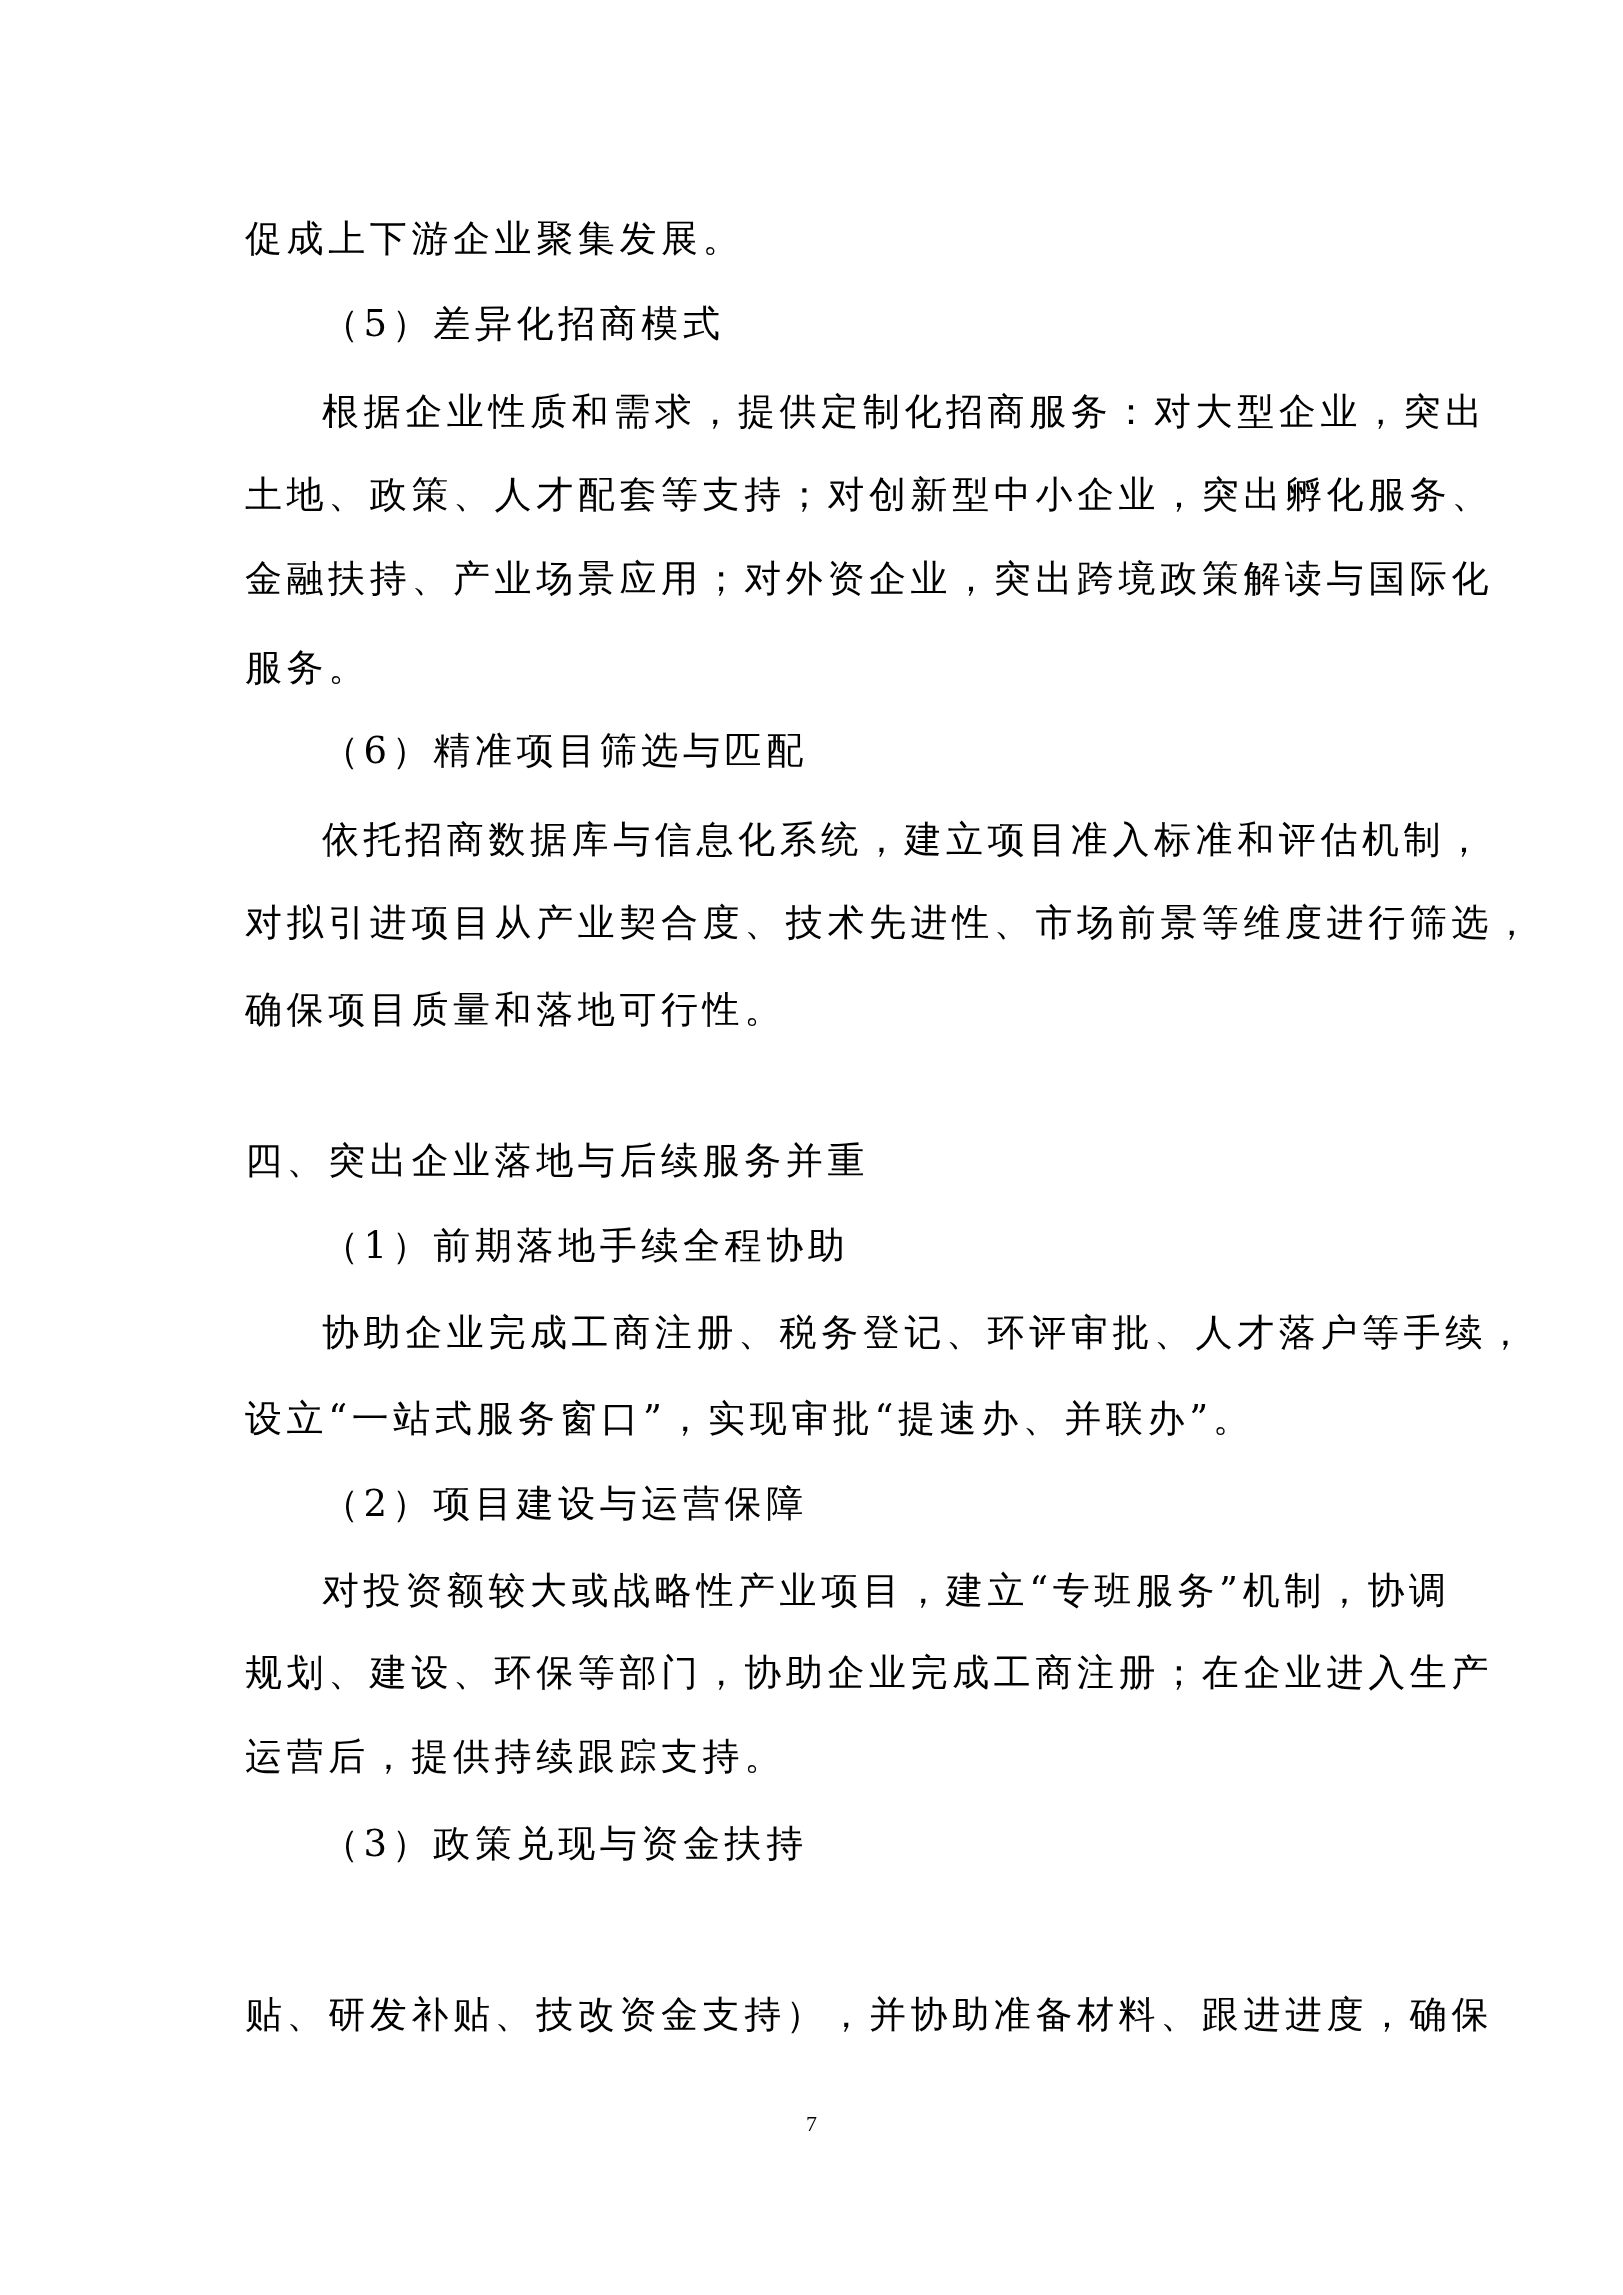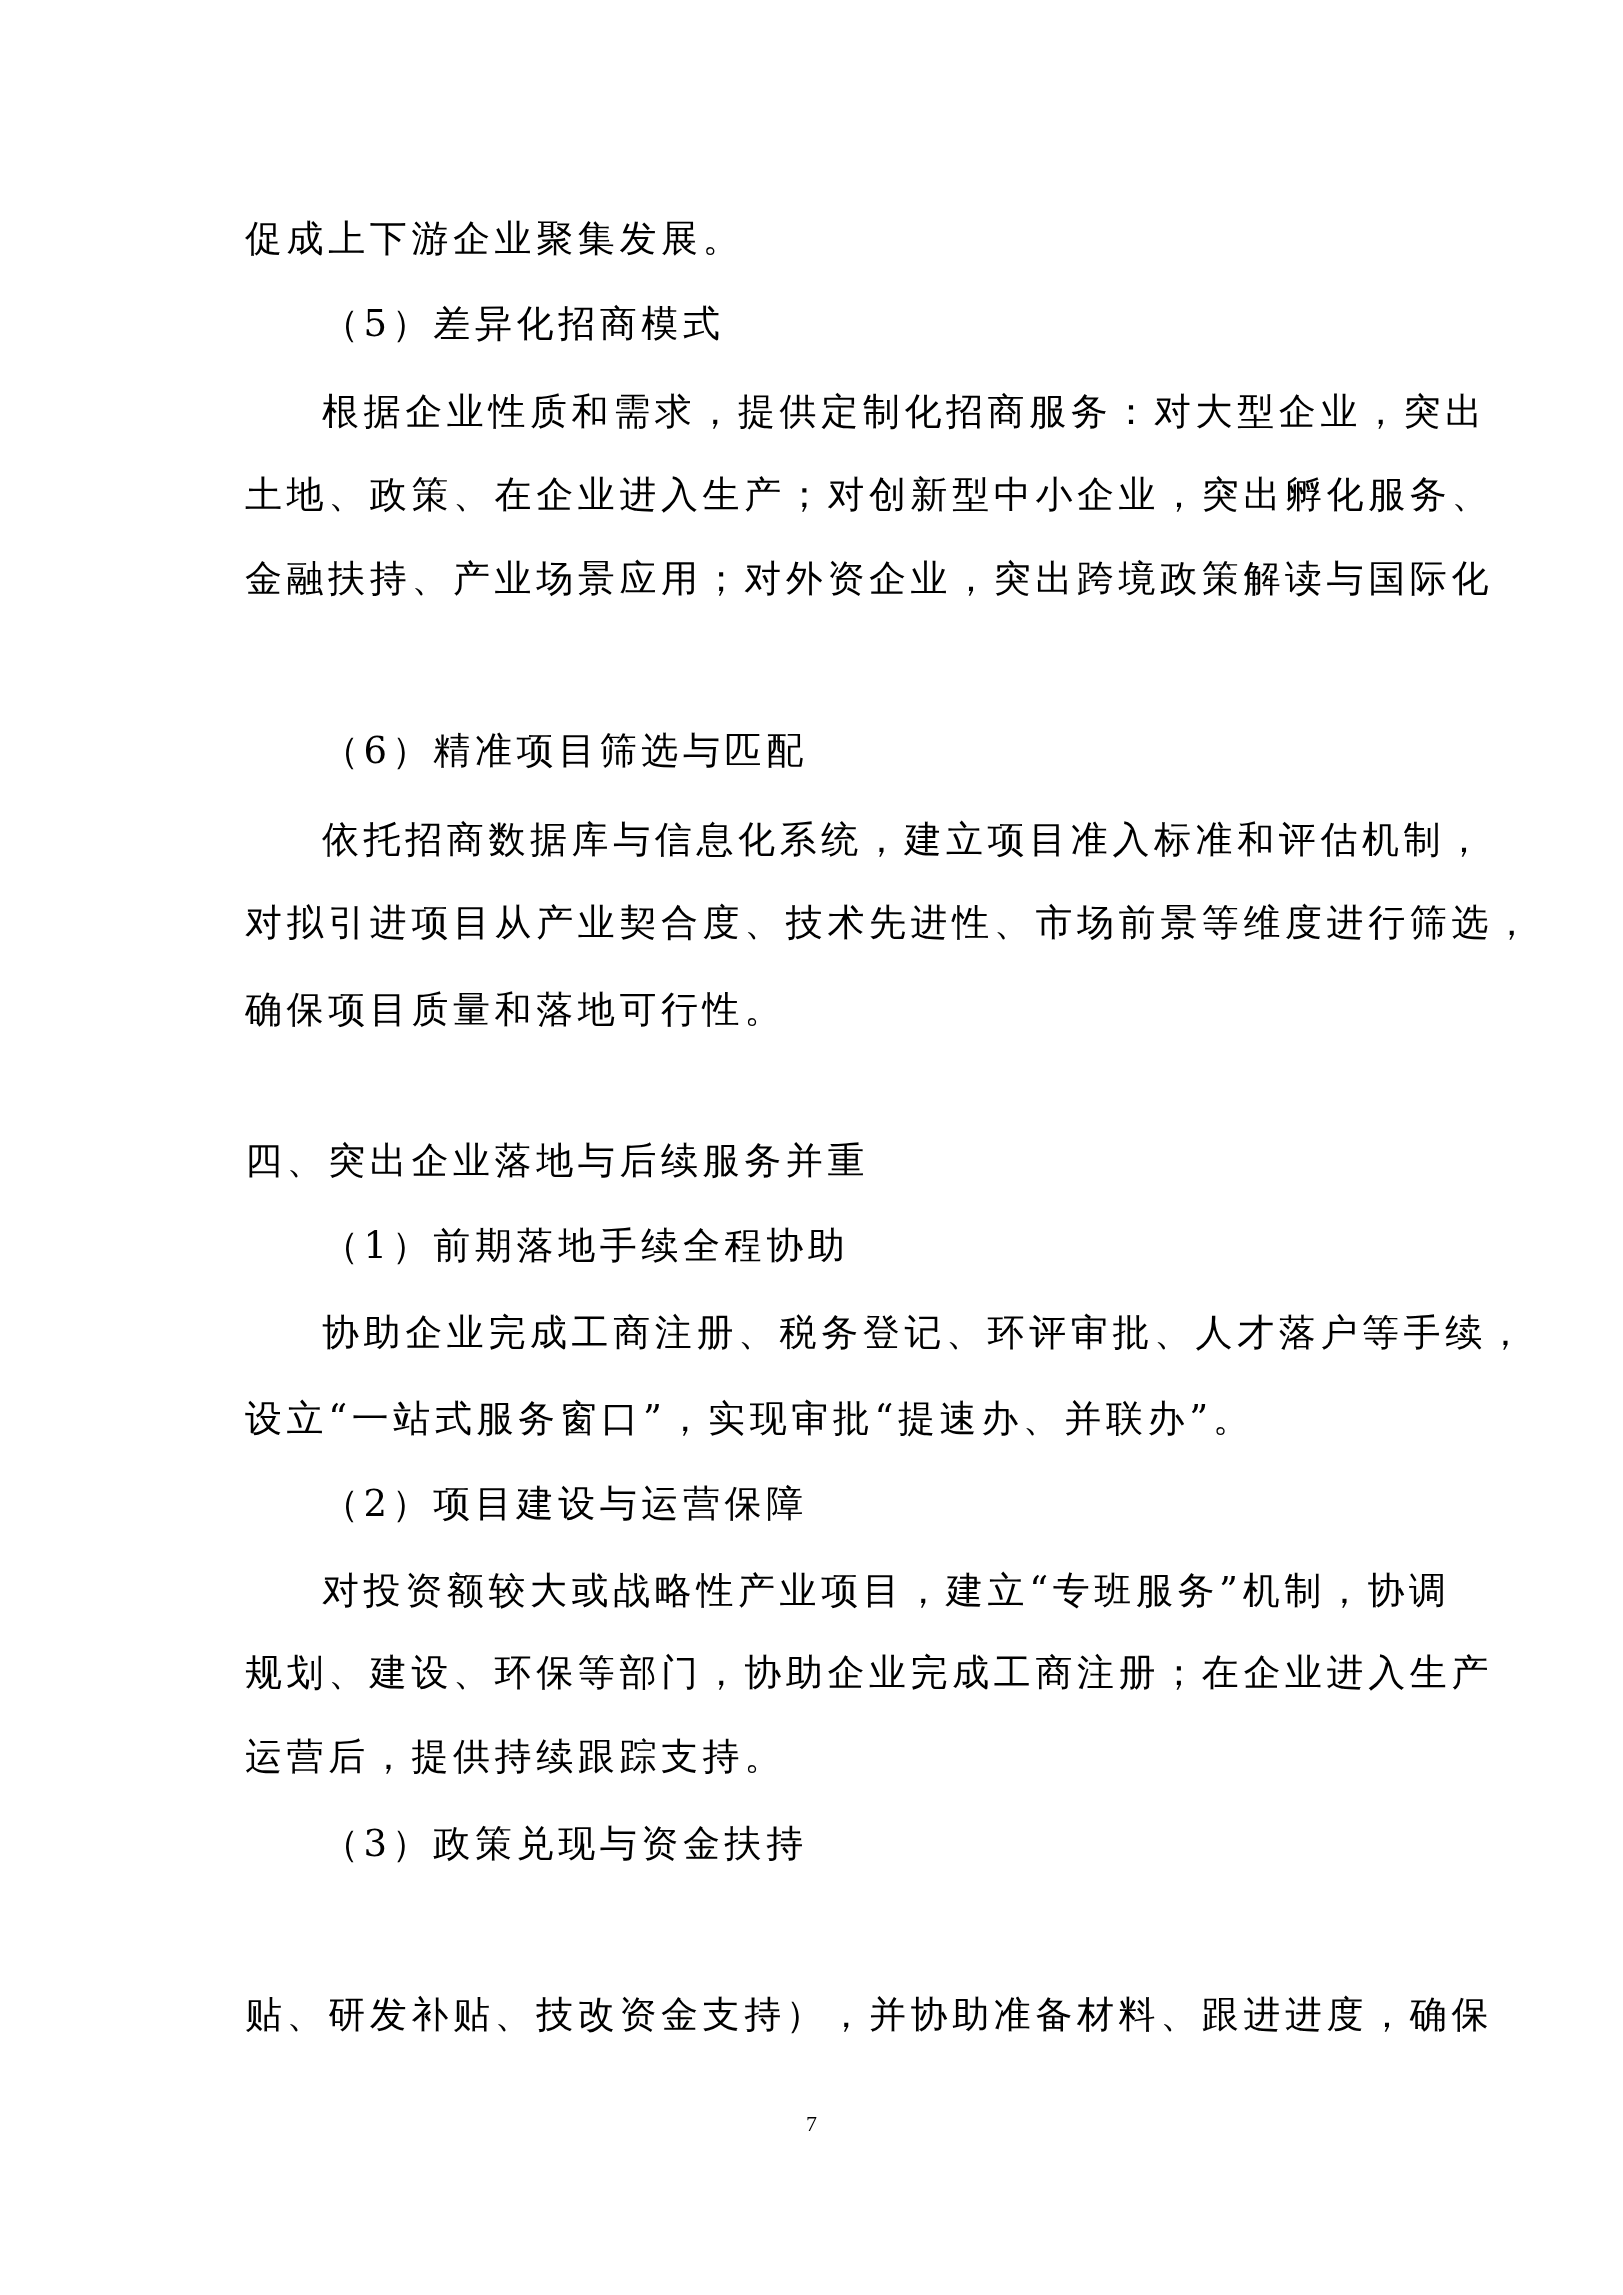--- a/index.html
+++ b/index.html
@@ -44,22 +44,23 @@
     line-height: 26px;
   }
 </style>
 </head>
 <body>
 
 <div class="page">
   <div class="line" style="top:216px">促成上下游企业聚集发展。</div>
   <div class="line indent" style="top:301px">（5）差异化招商模式</div>
   <div class="line indent" style="top:389px">根据企业性质和需求，提供定制化招商服务：对大型企业，突出</div>
-  <div class="line" style="top:472px">土地、政策、在企业进入生产；对创新型中小企业，突出孵化服务、</div>
+  <div class="line" style="top:472px">土地、政策、人才配套等支持；对创新型中小企业，突出孵化服务、</div>
   <div class="line" style="top:556px">金融扶持、产业场景应用；对外资企业，突出跨境政策解读与国际化</div>
+  <div class="line" style="top:645px">服务。</div>
   <div class="line indent" style="top:728px">（6）精准项目筛选与匹配</div>
   <div class="line indent" style="top:817px">依托招商数据库与信息化系统，建立项目准入标准和评估机制，</div>
   <div class="line" style="top:900px">对拟引进项目从产业契合度、技术先进性、市场前景等维度进行筛选，</div>
   <div class="line" style="top:987px">确保项目质量和落地可行性。</div>
   <div class="line" style="top:1138px">四、突出企业落地与后续服务并重</div>
   <div class="line indent" style="top:1223px">（1）前期落地手续全程协助</div>
   <div class="line indent" style="top:1310px">协助企业完成工商注册、税务登记、环评审批、人才落户等手续，</div>
   <div class="line" style="top:1396px">设立“一站式服务窗口”，实现审批“提速办、并联办”。</div>
   <div class="line indent" style="top:1481px">（2）项目建设与运营保障</div>
   <div class="line indent" style="top:1568px">对投资额较大或战略性产业项目，建立“专班服务”机制，协调</div>

